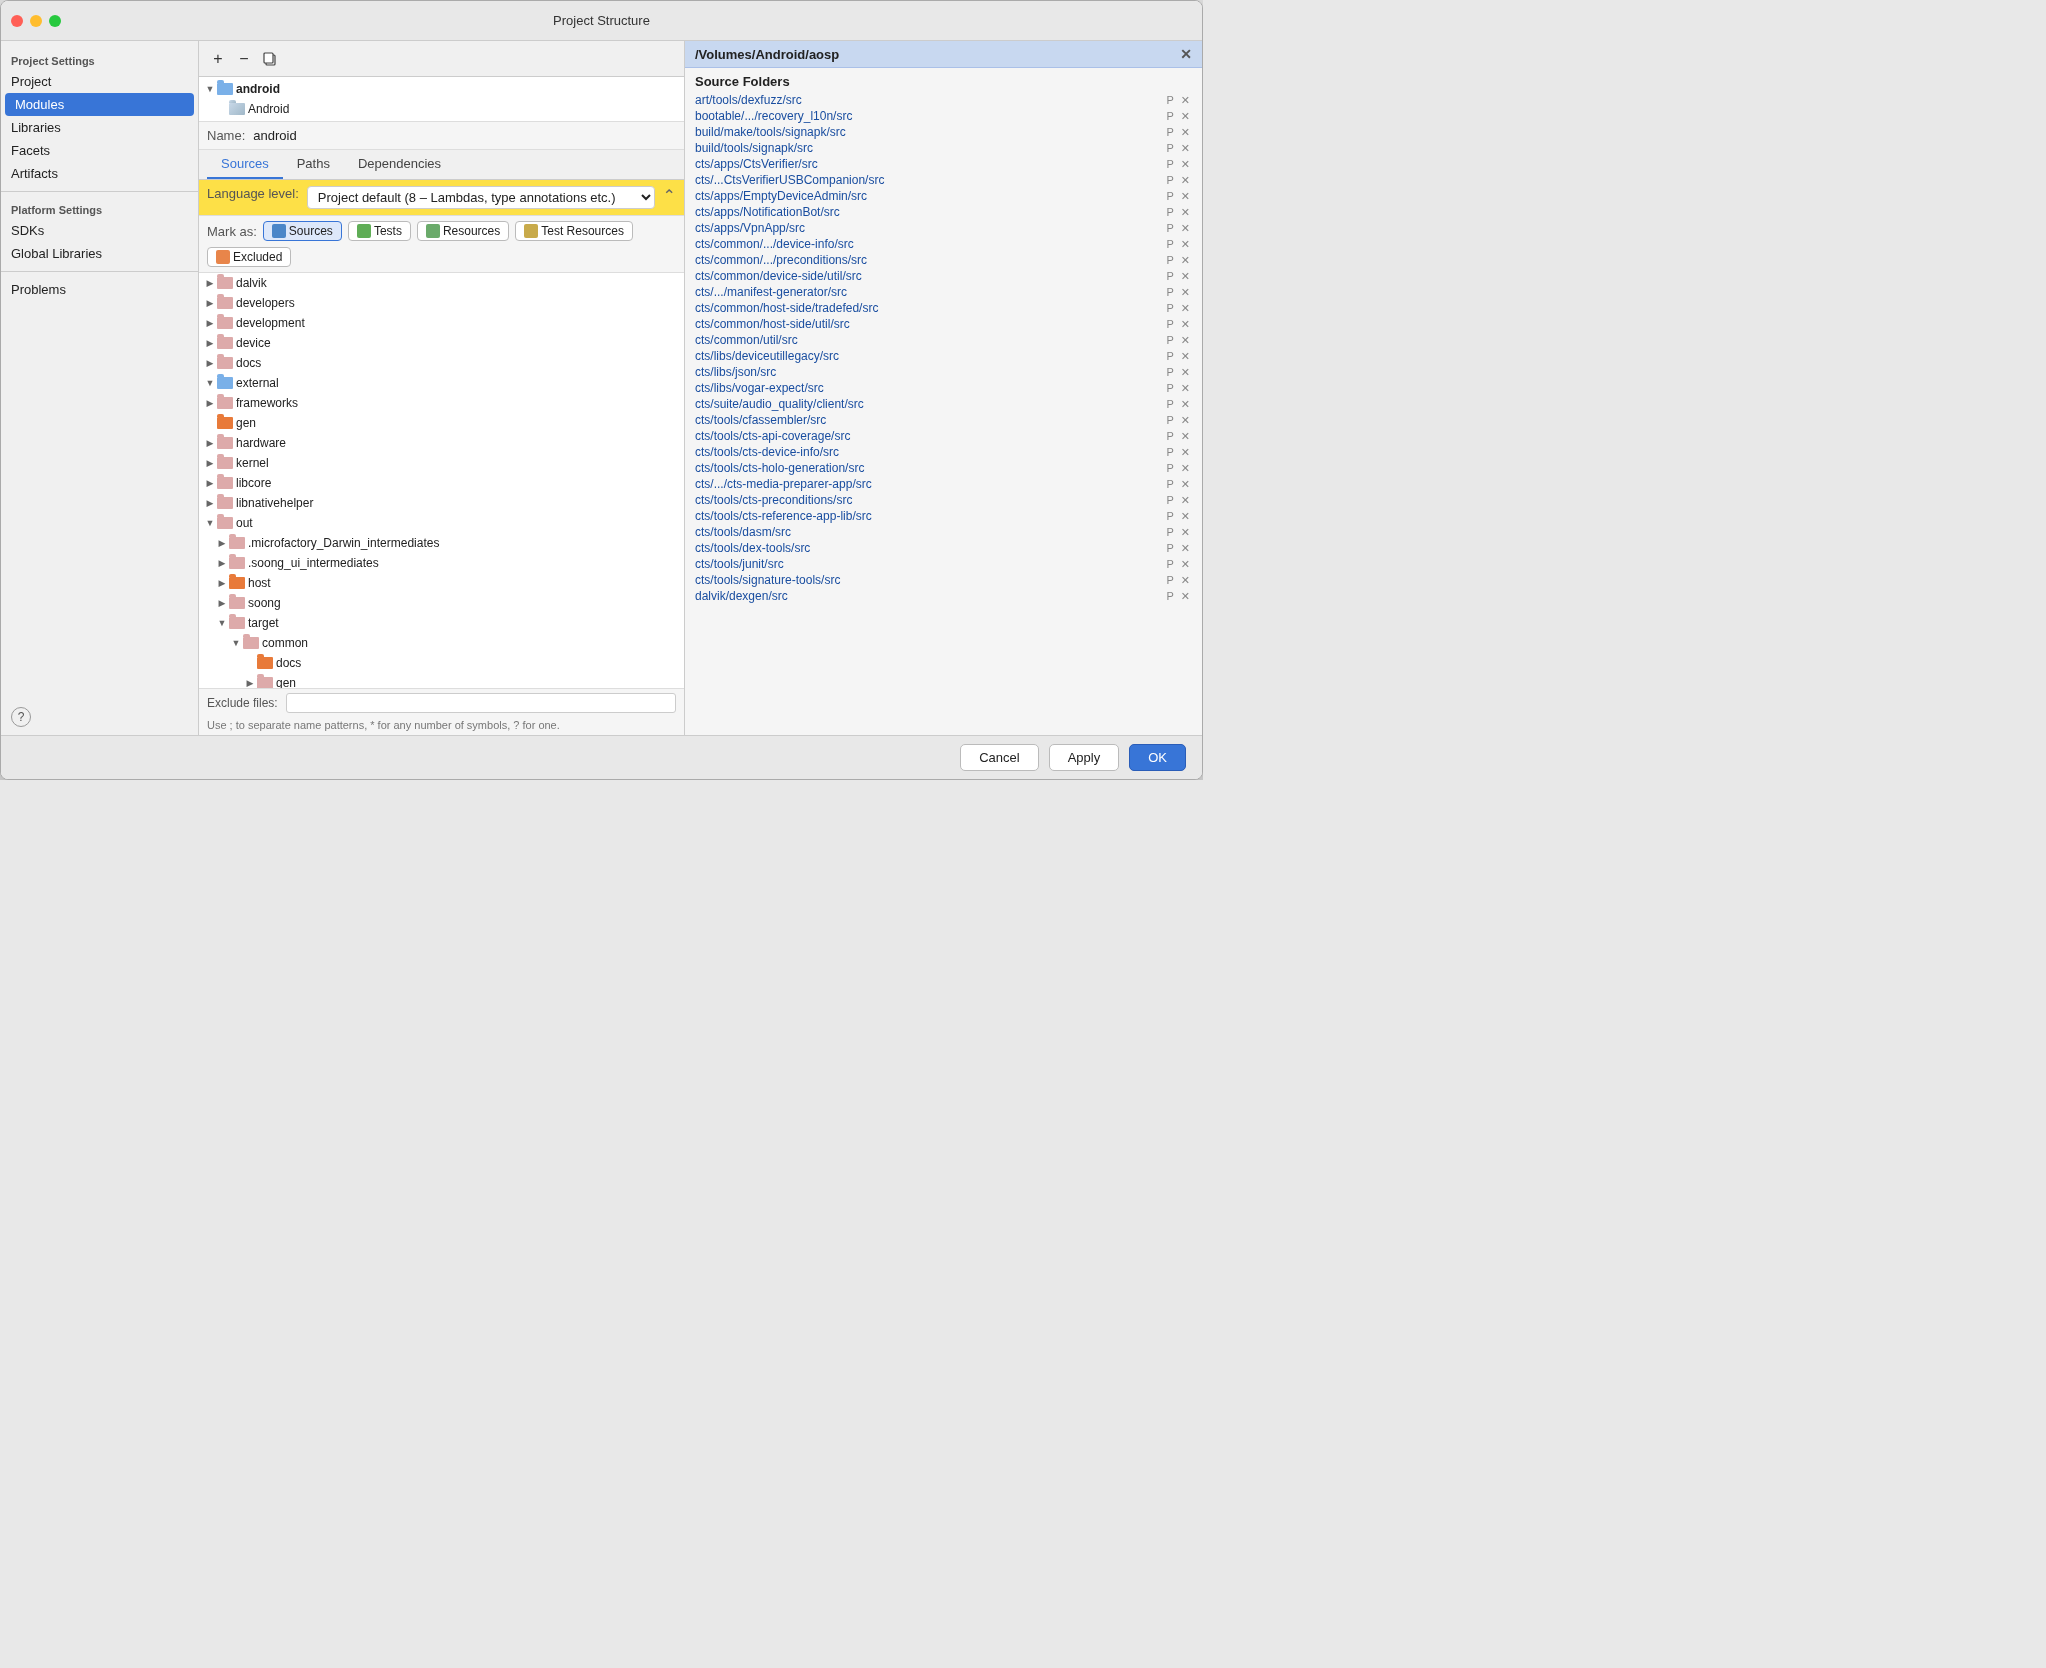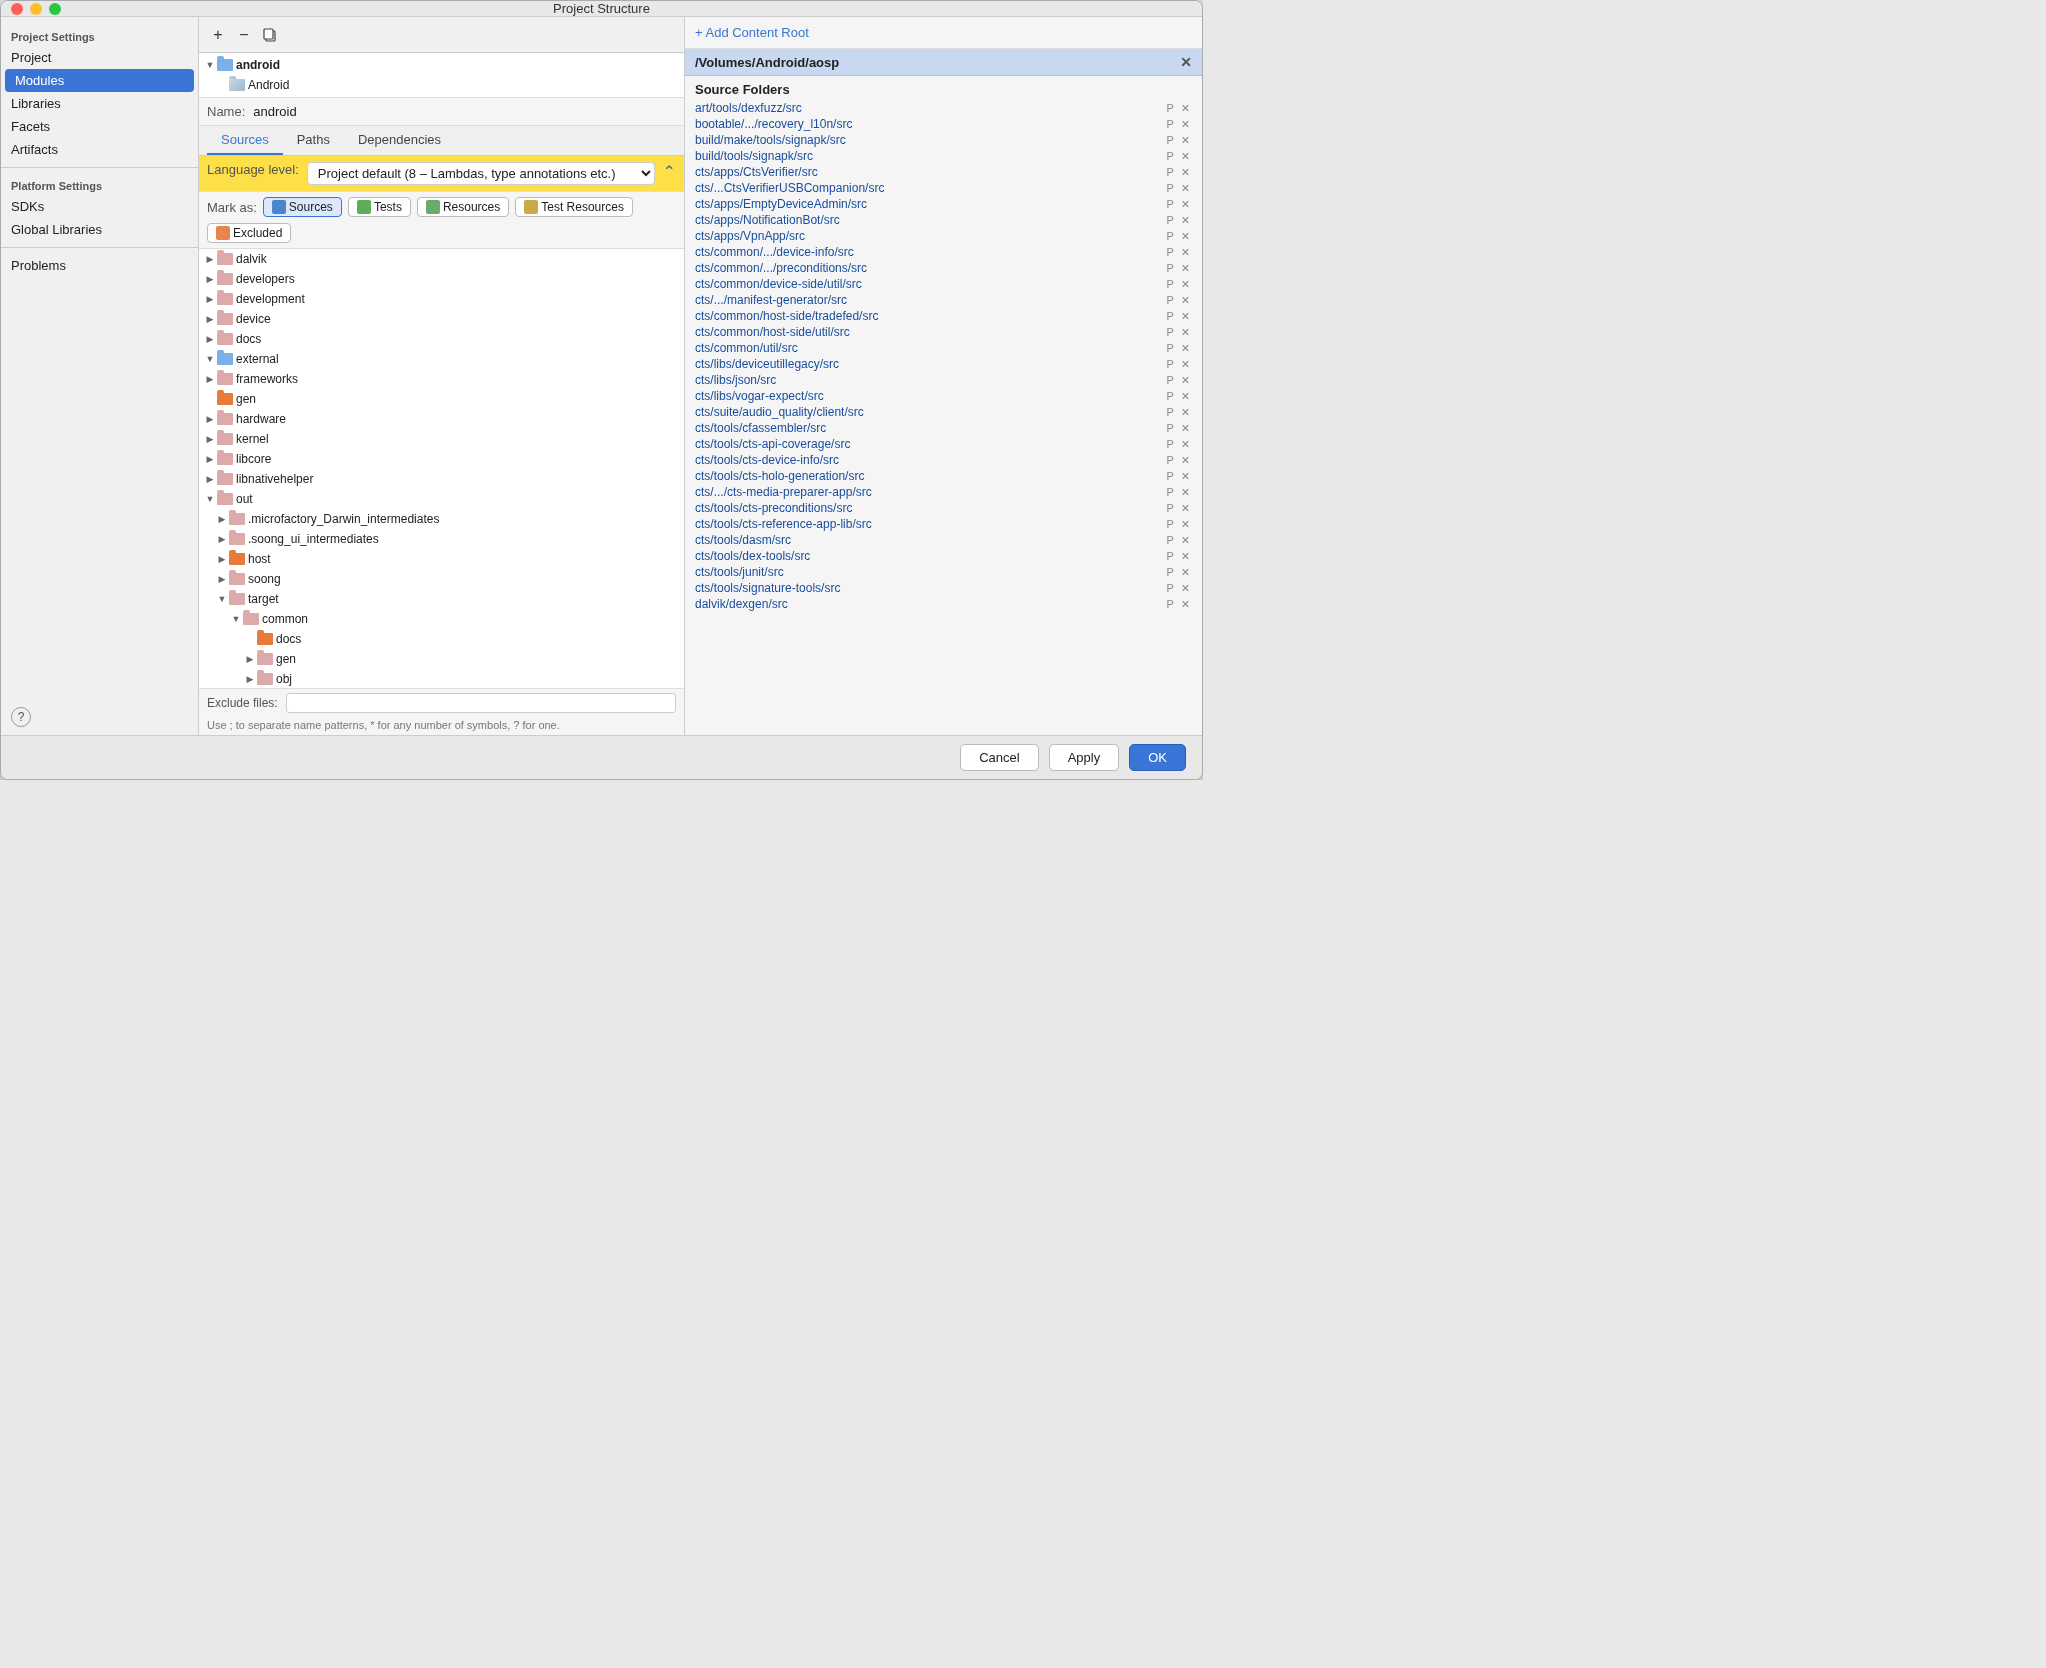--- a/index.html
+++ b/index.html
@@ -16,21 +16,21 @@
       height: 780px;
       background: #f5f5f5;
       border-radius: 8px;
       overflow: hidden;
       display: flex;
       flex-direction: column;
       border: 1px solid #aaa;
       box-shadow: 0 10px 40px rgba(0,0,0,0.4);
     }
     .titlebar {
-      height: 16px;
+      height: 40px;
       background: #e8e8e8;
       display: flex;
       align-items: center;
       justify-content: center;
       border-bottom: 1px solid #ccc;
       position: relative;
       flex-shrink: 0;
     }
     .titlebar-controls {
       position: absolute;
@@ -634,25 +634,20 @@
       <div class="exclude-row">
         <span class="exclude-label">Exclude files:</span>
         <input class="exclude-input" type="text" value="" style="">
       </div>
       <div class="exclude-hint">
         Use ; to separate name patterns, * for any number of symbols, ? for one.
       </div>
     </div>
 
     <div class="right-panel">
-      <div class="add-content-root">
-        <button class="add-content-btn">
-          <span>+ Add Content Root</span>
-        </button>
-      </div>
 
       <div class="content-root-item">
         <span>/Volumes/Android/aosp</span>
         <span class="close-x">✕</span>
       </div>
 
       <div class="right-scroll">
         <div class="source-folders-title">Source Folders</div>
 
         <div id="source-folders-list">

